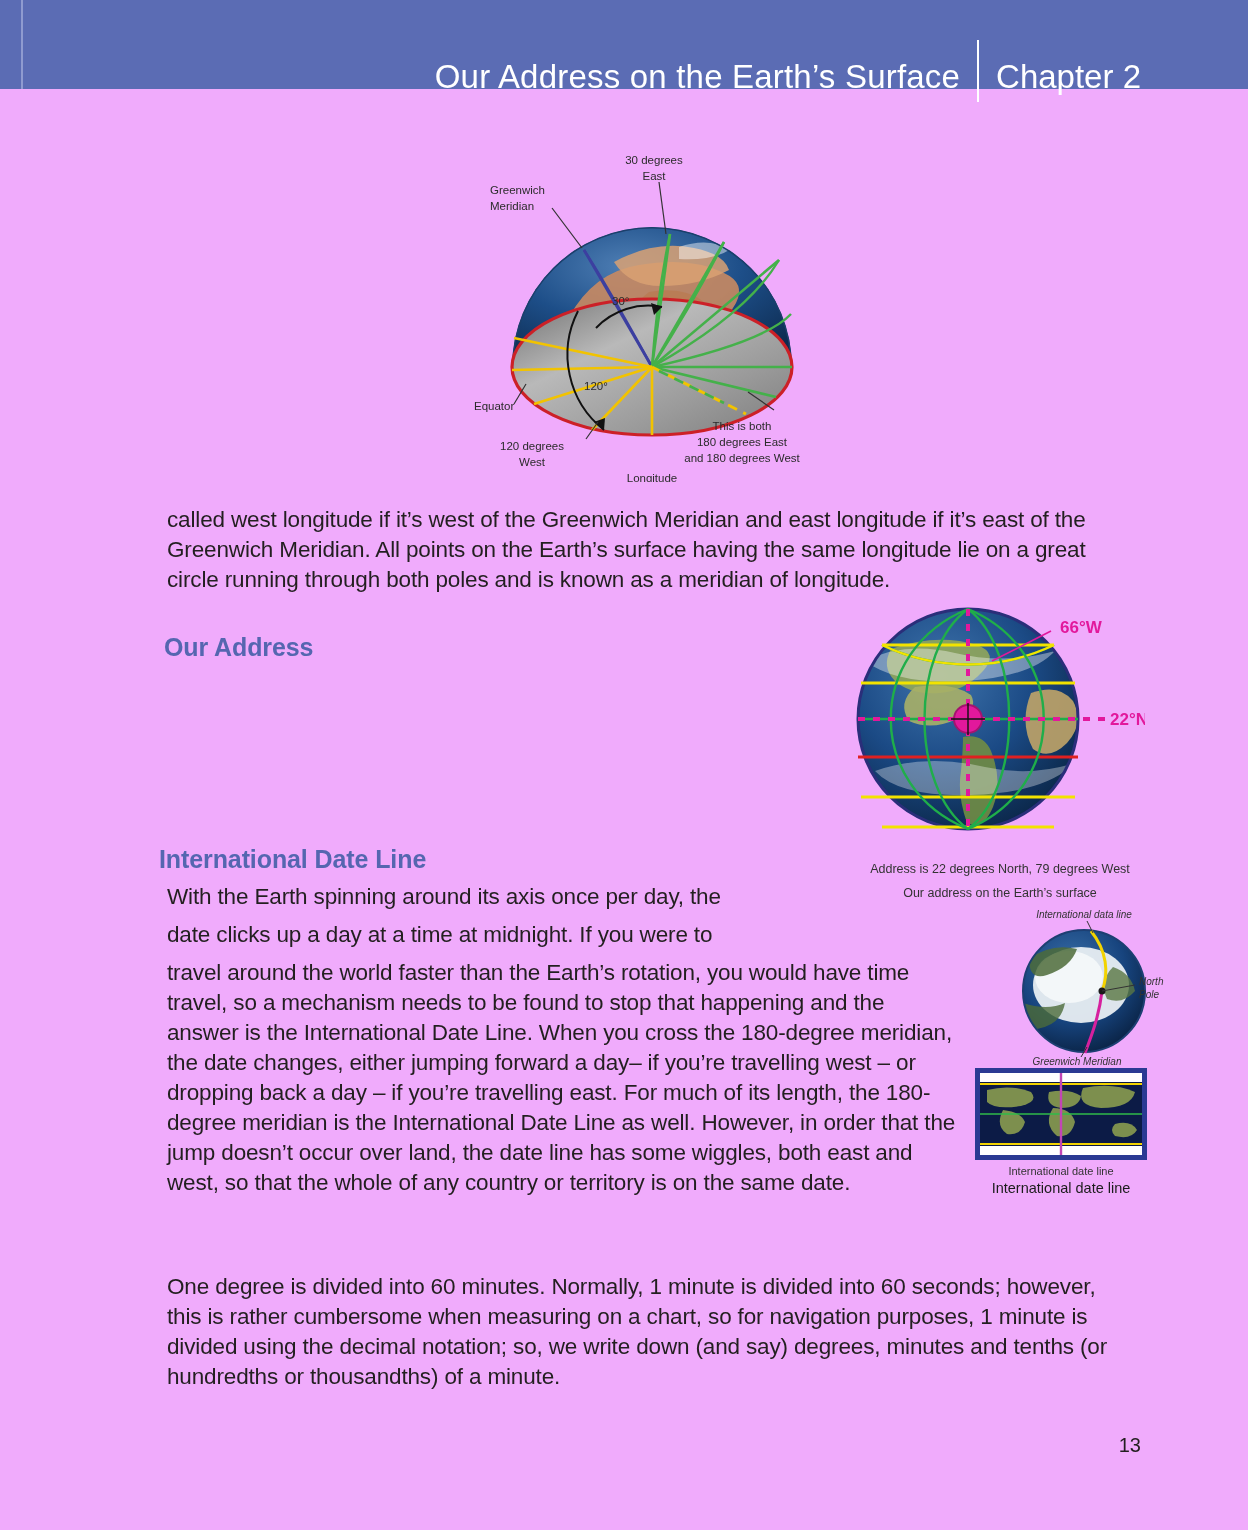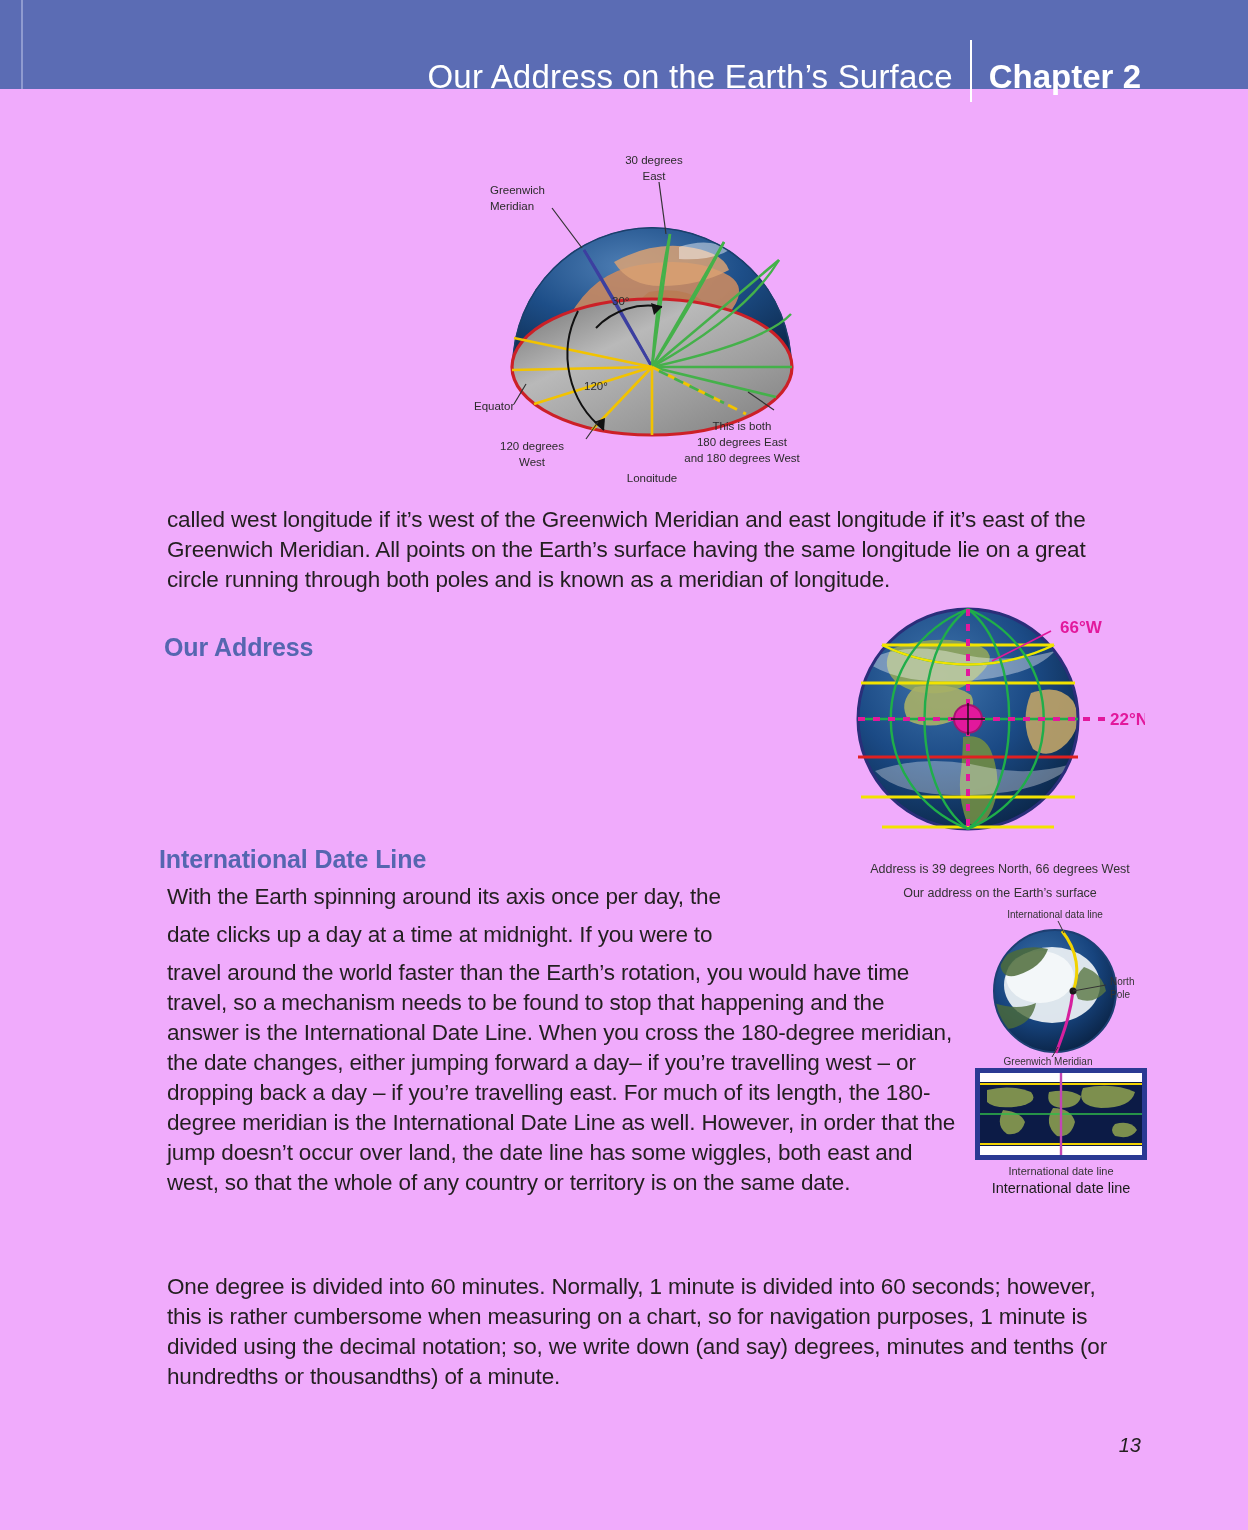--- a/index.html
+++ b/index.html
@@ -53,21 +53,21 @@
     width: 2px;
     height: 62px;
     background: #ffffff;
     margin: 0 17px;
     position: relative;
     top: 14px;
   }
   .header-chapter {
     color: #ffffff;
     font-size: 33px;
-    font-weight: 700;
+    font-weight: 400;
     white-space: nowrap;
   }
 
   h2.section-heading {
     color: #5566b0;
     font-size: 25px;
     font-weight: bold;
     margin: 0 0 6px 0;
     letter-spacing: -0.1px;
   }
@@ -137,23 +137,24 @@
     font-size: 12.5px;
     color: #333333;
     text-align: center;
     margin-top: 4px;
     line-height: 20px;
   }
 
   
   .fig-idl-globe {
     position: absolute;
-    left: 960px;
+    left: 989px;
     top: 907px;
     width: 190px;
+    font-style: italic;
   }
   
   .fig-idl-map {
     position: absolute;
     left: 975px;
     top: 1068px;
     width: 172px;
   }
   .fig-caption-small {
     font-size: 11px;
@@ -168,21 +169,20 @@
     line-height: 18px;
   }
 
   
   .page-number {
     position: absolute;
     right: 107px;
     top: 1434px;
     font-size: 20px;
     color: #231f20;
-    font-style: italic;
   }
 </style>
 </head>
 <body>
 
 <div class="page">
 
   <div class="header">
     <div class="header-rule"></div>
     <div class="header-inner">
@@ -337,21 +337,21 @@
       <line x1="113" y1="8" x2="113" y2="228" stroke="#e2189c" stroke-width="4" stroke-dasharray="7 8"></line>
       <line x1="3" y1="118" x2="258" y2="118" stroke="#e2189c" stroke-width="4" stroke-dasharray="7 8"></line>
       <circle cx="113" cy="118" r="14" fill="#e2189c" stroke="#a3146f" stroke-width="2"></circle>
       <line x1="96" y1="118" x2="130" y2="118" stroke="#111" stroke-width="1.4"></line>
       <line x1="113" y1="102" x2="113" y2="134" stroke="#111" stroke-width="1.4"></line>
 
       <line x1="137" y1="60" x2="196" y2="30" stroke="#e2189c" stroke-width="1.6"></line>
       <text x="205" y="32" font-size="17" font-weight="bold" fill="#e2189c" font-family="Liberation Sans, sans-serif">66°W</text>
       <text x="255" y="124" font-size="17" font-weight="bold" fill="#e2189c" font-family="Liberation Sans, sans-serif">22°N</text>
     </svg>
-    <div class="fig-caption">Address is 39 degrees North, 66 degrees West</div>
+    <div class="fig-caption">Address is 22 degrees North, 79 degrees West</div>
     <div class="fig-caption">Our address on the Earth’s surface</div>
   </div>
 
   <div class="block-idl">
     <h2 class="section-heading">International Date Line</h2>
     <p class="body-text" style="width:610px">With the Earth spinning around its axis once per day, the</p>
     <p class="body-text" style="width:610px">date clicks up a day at a time at midnight. If you were to</p>
     <p class="body-text" style="width:790px">travel around the world faster than the Earth’s rotation, you would have time travel, so a mechanism needs to be found to stop that happening and the answer is the International Date Line. When you cross the 180-degree meridian, the date changes, either jumping forward a day– if you’re travelling west – or dropping back a day – if you’re travelling east. For much of its length, the 180-degree meridian is the International Date Line as well. However, in order that the jump doesn’t occur over land, the date line has some wiggles, both east and west, so that the whole of any country or territory is on the same date.</p>
   </div>
 

